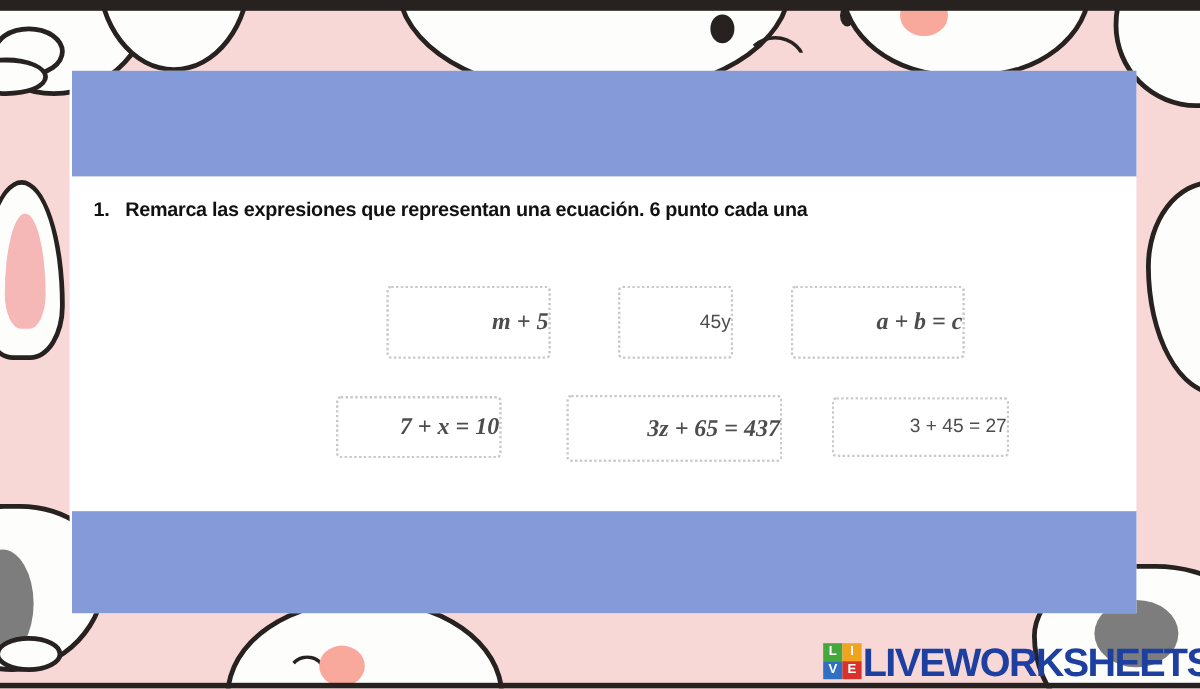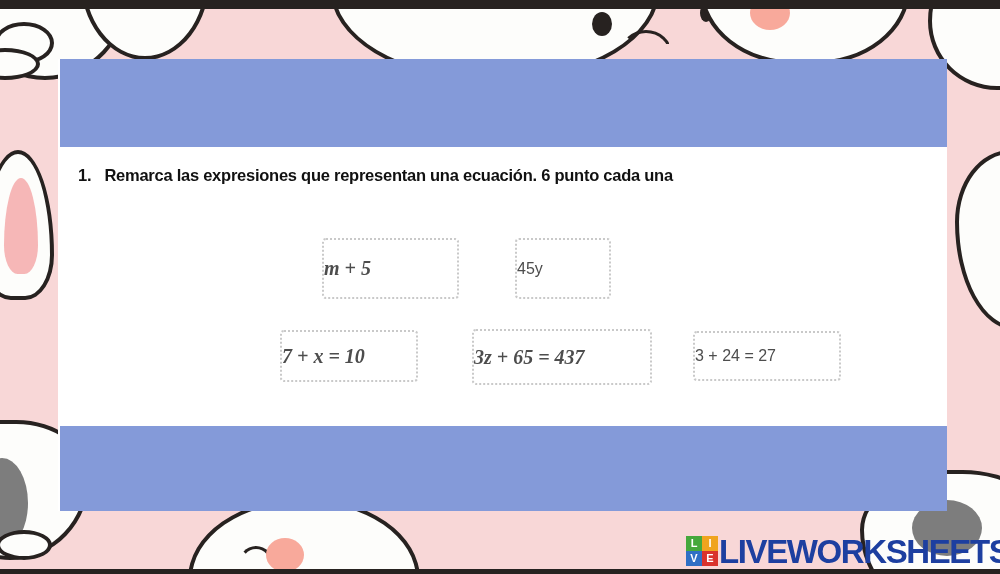--- a/index.html
+++ b/index.html
@@ -117,21 +117,21 @@
     letter-spacing: -0.25px;
     white-space: nowrap;
   }
   
   .expr-box {
     position: absolute;
     border: 2px dotted #c9c9c9;
     border-radius: 4px;
     display: flex;
     align-items: center;
-    justify-content: flex-start;
+    justify-content: flex-end;
     background: transparent;
     box-sizing: border-box;
   }
   .expr-text {
     font-family: "Liberation Serif", serif;
     color: #4d4d4d;
     font-size: 20px;
     white-space: nowrap;
   }
   .expr-text.italic { font-style: italic; font-weight: bold; }
@@ -240,31 +240,34 @@
     </div>
 
     <div class="expr-box" id="box-0">
       <span class="expr-text italic">m + 5</span>
     </div>
 
     <div class="expr-box" id="box-1">
       <span class="expr-text upright">45y</span>
     </div>
 
+    <div class="expr-box" id="box-2">
+      <span class="expr-text italic">a + b = c</span>
+    </div>
 
     <div class="expr-box" id="box-3">
       <span class="expr-text italic">7 + x = 10</span>
     </div>
 
     <div class="expr-box" id="box-4">
       <span class="expr-text italic">3z + 65 = 437</span>
     </div>
 
     <div class="expr-box" id="box-5">
-      <span class="expr-text upright">3 + 24 = 27</span>
+      <span class="expr-text upright">3 + 45 = 27</span>
     </div>
   </div>
 
   <div class="logo">
     <div class="logo-cube">
       <span class="lc-l">L</span>
       <span class="lc-i">I</span>
       <span class="lc-v">V</span>
       <span class="lc-e">E</span>
     </div>

